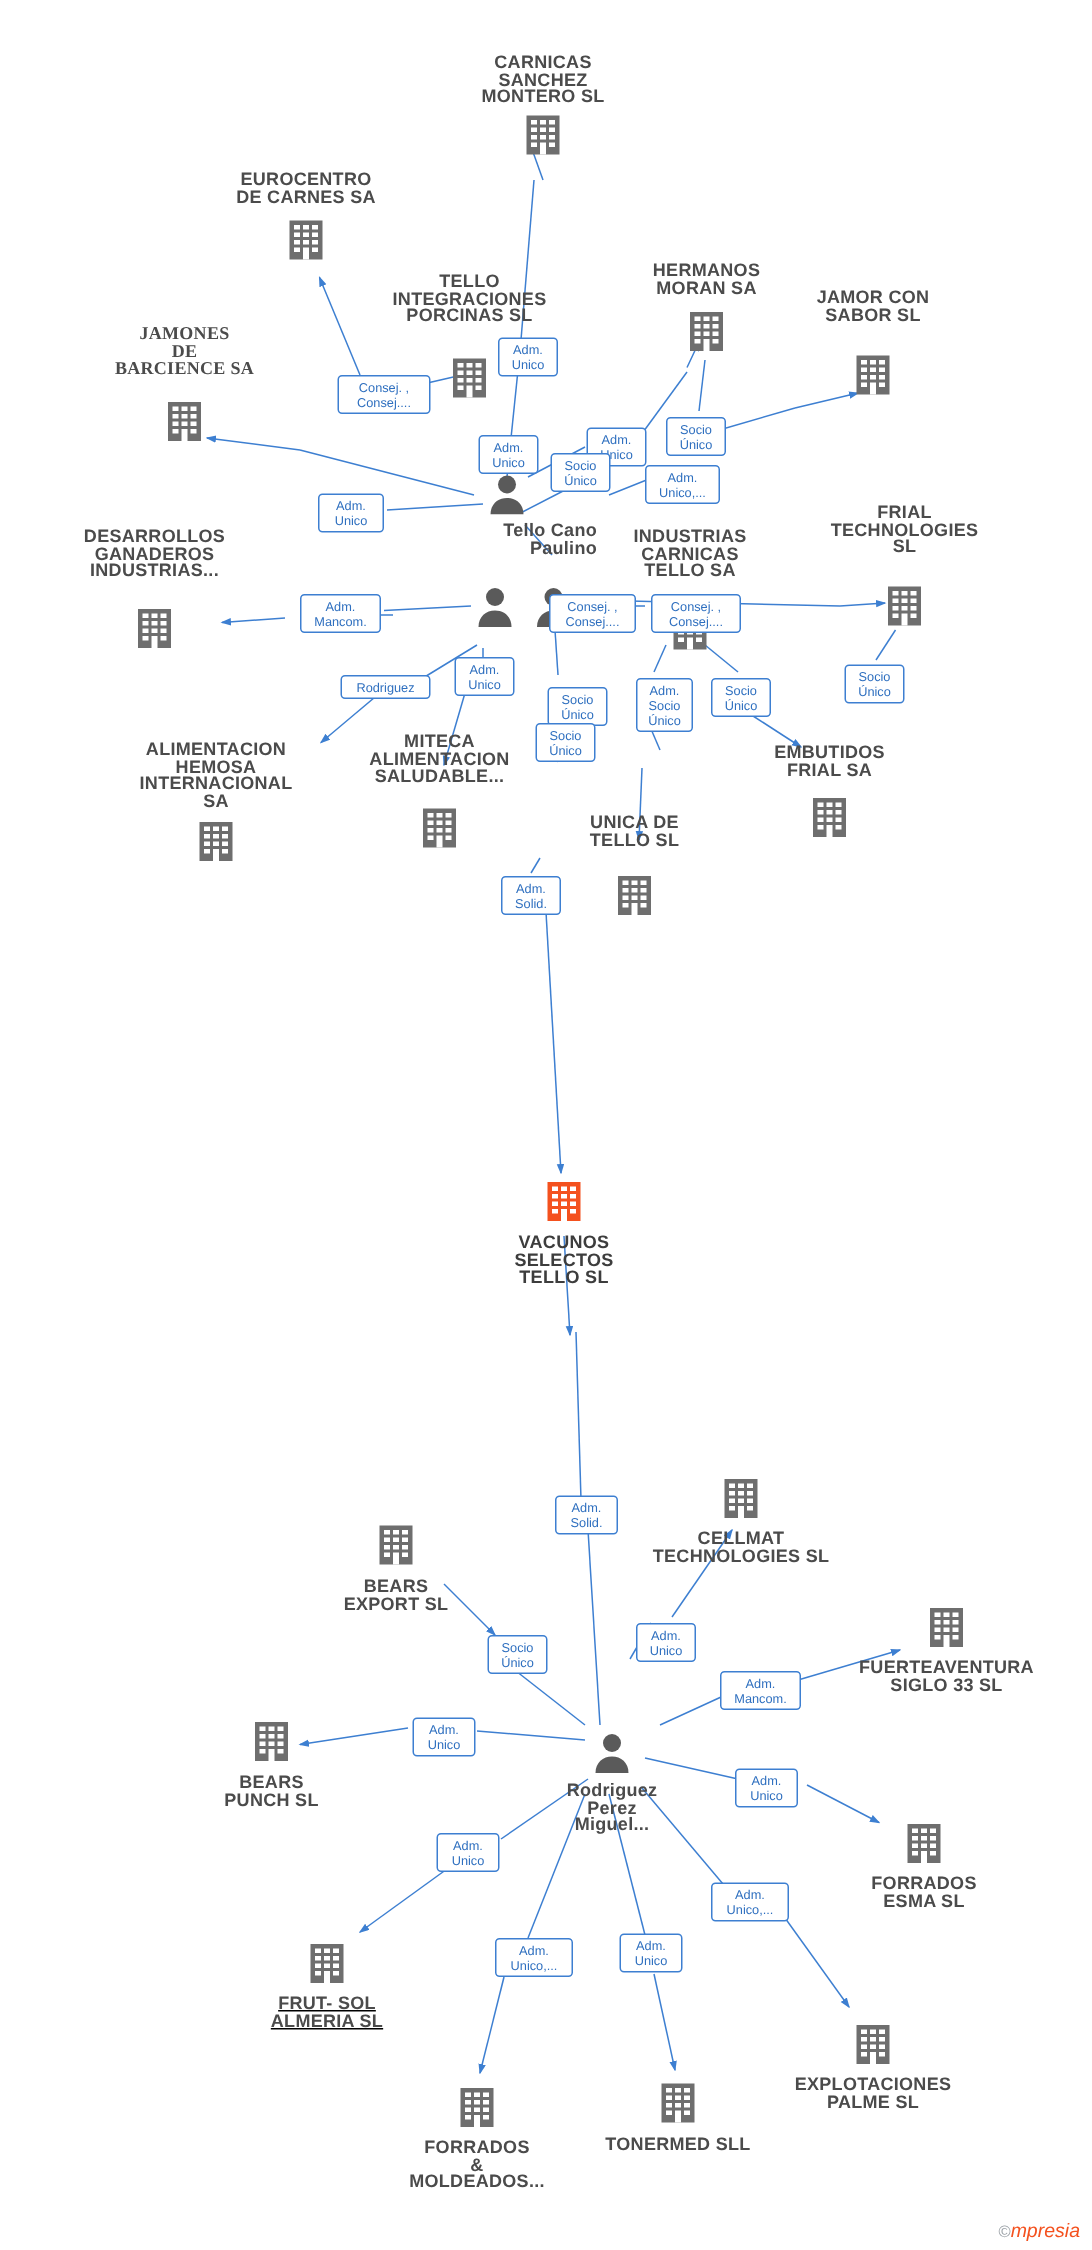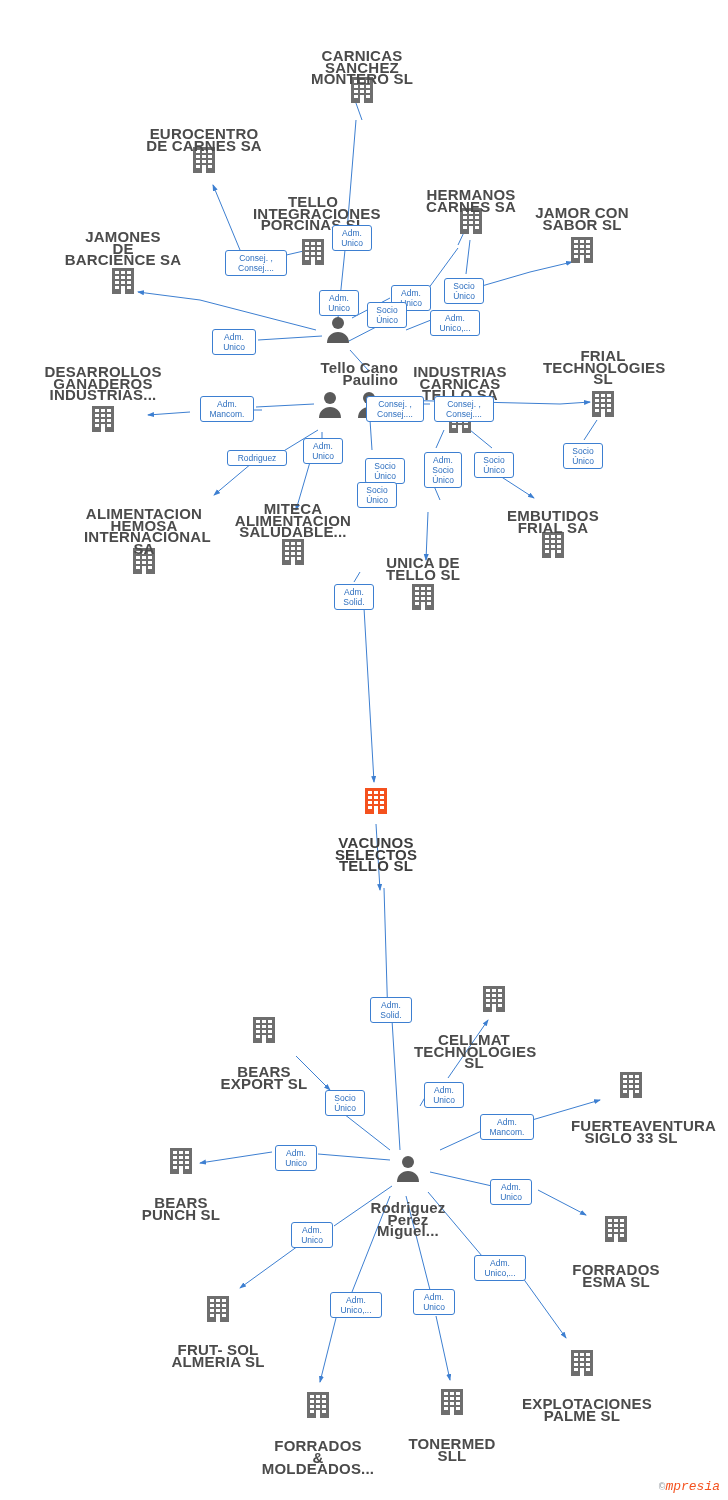--- a/index.html
+++ b/index.html
@@ -39,22 +39,22 @@
   }
   .node.person .glyph {
     font-size: 28px;
     color: #5a5a5a;
   }
   .node.highlight .glyph {
     color: #f4511e;
   }
   .node .caption {
     display: block;
-    margin-top: 16px;
-    font-size: 15px;
+    margin-top: 2px;
+    font-size: 12px;
     line-height: 11.5px;
     font-weight: bold;
     color: #4b4b4b;
     letter-spacing: 0.2px;
   }
   .label {
     position: absolute;
     box-sizing: border-box;
     border: 1px solid #3d7fd1;
     border-radius: 3px;
@@ -65,21 +65,21 @@
     text-align: center;
     padding: 2px 3px;
     white-space: pre-line;
   }
   .watermark {
     position: absolute;
     right: 8px;
     bottom: 6px;
     font-size: 13px;
     color: #f4511e;
-    font-family: Liberation Mono, monospace;
+    font-family: Liberation Sans, sans-serif;
     font-style: italic;
     margin-left: 36px;
   }
   .watermark .c {
     color: #9aa0a6;
     font-style: normal;
     font-size: 11px;
   }
 </style>
 </head>
@@ -221,21 +221,21 @@
               <rect x="12" y="15" width="4" height="3"></rect>
               <rect x="18" y="15" width="4" height="3"></rect>
               <rect x="6" y="20" width="4" height="3"></rect>
               <rect x="18" y="20" width="4" height="3"></rect>
               <rect x="12" y="20" width="4" height="8"></rect>
             </g>
           </svg></span>
       </div>
       <div class="node" style="left: 471px; top: 173px;">
         <span class="caption" style="white-space: pre-line;">HERMANOS
-CARNES SA</span>
+MORAN SA</span>
       </div>
       <div class="node" style="left: 582px; top: 235px;">
         <span class="glyph"><svg width="28" height="30" viewBox="0 0 28 30" xmlns="http://www.w3.org/2000/svg">
             <rect x="3" y="2" width="22" height="26" fill="currentColor"></rect>
             <g fill="#ffffff">
               <rect x="6" y="5" width="4" height="3"></rect>
               <rect x="12" y="5" width="4" height="3"></rect>
               <rect x="18" y="5" width="4" height="3"></rect>
               <rect x="6" y="10" width="4" height="3"></rect>
               <rect x="12" y="10" width="4" height="3"></rect>
@@ -265,21 +265,21 @@
               <rect x="18" y="10" width="4" height="3"></rect>
               <rect x="6" y="15" width="4" height="3"></rect>
               <rect x="12" y="15" width="4" height="3"></rect>
               <rect x="18" y="15" width="4" height="3"></rect>
               <rect x="6" y="20" width="4" height="3"></rect>
               <rect x="18" y="20" width="4" height="3"></rect>
               <rect x="12" y="20" width="4" height="8"></rect>
             </g>
           </svg></span>
       </div>
-      <div class="node" style="left: 123px; top: 215px;">
+      <div class="node" style="left: 123px; top: 215px; font-family: Liberation Serif, serif;">
         <span class="caption" style="white-space: pre-line;">JAMONES
 DE
 BARCIENCE SA</span>
       </div>
       <div class="node" style="left: 313px; top: 237px;">
         <span class="glyph"><svg width="28" height="30" viewBox="0 0 28 30" xmlns="http://www.w3.org/2000/svg">
             <rect x="3" y="2" width="22" height="26" fill="currentColor"></rect>
             <g fill="#ffffff">
               <rect x="6" y="5" width="4" height="3"></rect>
               <rect x="12" y="5" width="4" height="3"></rect>
@@ -525,21 +525,21 @@
               <rect x="18" y="10" width="4" height="3"></rect>
               <rect x="6" y="15" width="4" height="3"></rect>
               <rect x="12" y="15" width="4" height="3"></rect>
               <rect x="18" y="15" width="4" height="3"></rect>
               <rect x="6" y="20" width="4" height="3"></rect>
               <rect x="18" y="20" width="4" height="3"></rect>
               <rect x="12" y="20" width="4" height="8"></rect>
             </g>
           </svg></span>
       </div>
-      <div class="node" style="left: 474px; top: 1018px;">
+      <div class="node" style="left: 494px; top: 1018px;">
         <span class="caption" style="white-space: pre-line;">CELLMAT
 TECHNOLOGIES SL</span>
       </div>
       <div class="node" style="left: 264px; top: 1015px;">
         <span class="glyph"><svg width="28" height="30" viewBox="0 0 28 30" xmlns="http://www.w3.org/2000/svg">
             <rect x="3" y="2" width="22" height="26" fill="currentColor"></rect>
             <g fill="#ffffff">
               <rect x="6" y="5" width="4" height="3"></rect>
               <rect x="12" y="5" width="4" height="3"></rect>
               <rect x="18" y="5" width="4" height="3"></rect>
@@ -651,21 +651,21 @@
               <rect x="18" y="10" width="4" height="3"></rect>
               <rect x="6" y="15" width="4" height="3"></rect>
               <rect x="12" y="15" width="4" height="3"></rect>
               <rect x="18" y="15" width="4" height="3"></rect>
               <rect x="6" y="20" width="4" height="3"></rect>
               <rect x="18" y="20" width="4" height="3"></rect>
               <rect x="12" y="20" width="4" height="8"></rect>
             </g>
           </svg></span>
       </div>
-      <div class="node" style="left: 218px; top: 1328px;">
+      <div class="node" style="left: 218px; top: 1328px; text-decoration: underline;">
         <span class="caption" style="white-space: pre-line;">FRUT- SOL
 ALMERIA SL</span>
       </div>
       <div class="node" style="left: 582px; top: 1348px;">
         <span class="glyph"><svg width="28" height="30" viewBox="0 0 28 30" xmlns="http://www.w3.org/2000/svg">
             <rect x="3" y="2" width="22" height="26" fill="currentColor"></rect>
             <g fill="#ffffff">
               <rect x="6" y="5" width="4" height="3"></rect>
               <rect x="12" y="5" width="4" height="3"></rect>
               <rect x="18" y="5" width="4" height="3"></rect>

